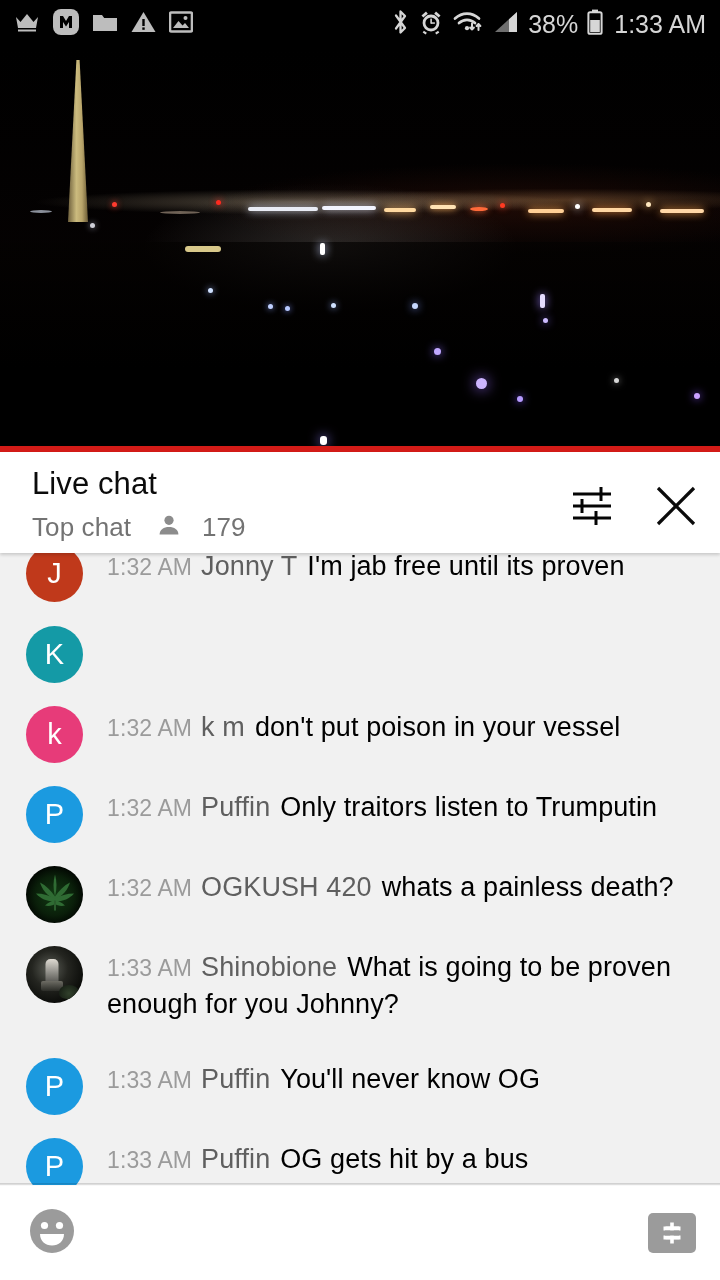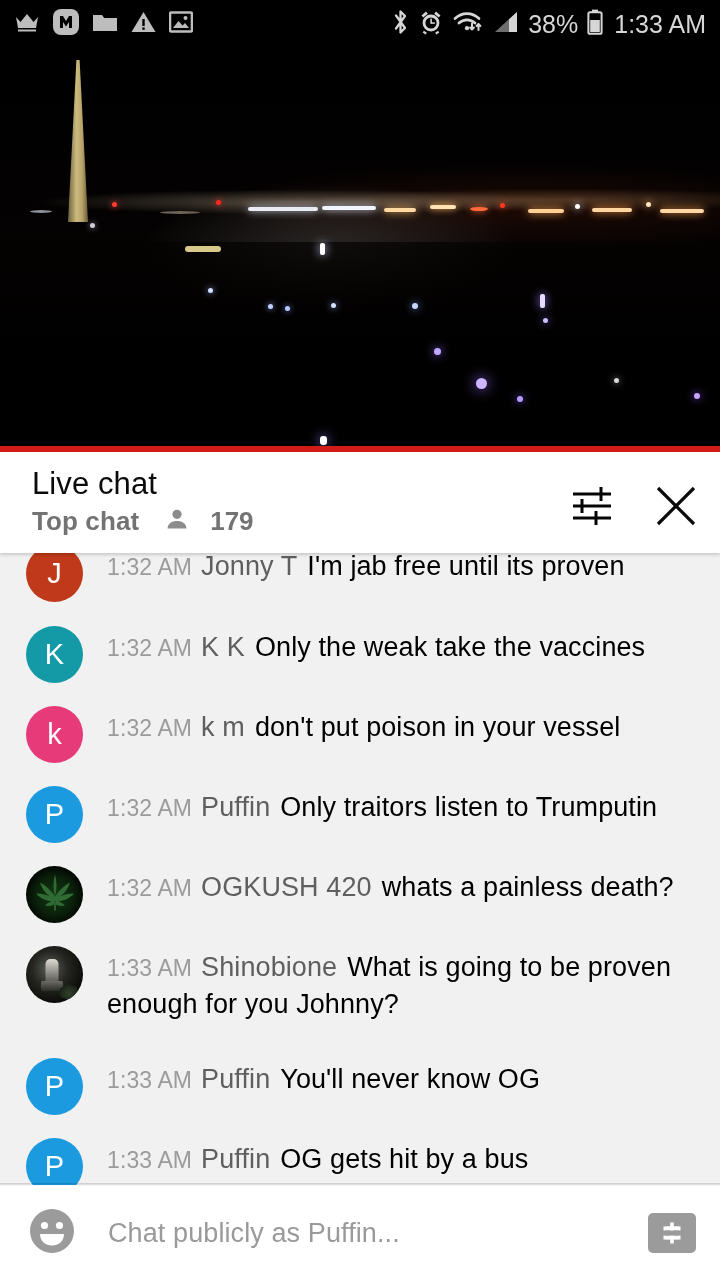--- a/index.html
+++ b/index.html
@@ -61,21 +61,21 @@
   
   .chat-header {
     position:absolute; top:452px; left:0; width:720px; height:101px;
     background:#fff; display:flex; align-items:flex-start;
     padding: 14px 20px 0 32px;
     box-shadow: 0 2px 3px rgba(0,0,0,.16);
     z-index: 5;
   }
   .ch-titles { display:flex; flex-direction:column; }
   .ch-title { font-size:31px; color:#0b0b0b; line-height:1.18; letter-spacing:.1px; }
-  .ch-sub { display:flex; align-items:center; margin-top:3px;font-weight:bold; }
+  .ch-sub { display:flex; align-items:center; margin-top:9px; }
   .ch-sub-text { font-size:26px; color:#737373; letter-spacing:.1px; }
   .ch-viewer { display:flex; align-items:center; margin-left:26px; gap:21px; }
   .ch-count { font-size:26px; color:#737373; }
   .ch-actions { margin-left:auto; display:flex; align-items:center; gap:36px; padding-top:16px; }
   .ch-btn { width:48px; height:48px; display:flex; align-items:center; justify-content:center; cursor:pointer; }
 
   
   .chat-list {
     position:absolute; top:553px; left:0; width:720px; height:632px;
     background:#f1f1f1; overflow:hidden;
@@ -304,23 +304,20 @@
       </div>
       <div class="msg-body">
         <span class="time">1:32 AM</span><span class="author">Jonny T</span><span class="text">I'm jab free until its proven</span>
       </div>
     </div>
 
     <div class="msg" style="top:73px;">
       <div class="avatar" style="background:#149aa6;">
         <span>K</span>
       </div>
-      <div class="msg-body">
-        <span class="time">1:32 AM</span><span class="author">K K</span><span class="text">Only the weak take the vaccines</span>
-      </div>
     </div>
 
     <div class="msg" style="top:153px;">
       <div class="avatar" style="background:#e73b79;">
         <span>k</span>
       </div>
       <div class="msg-body">
         <span class="time">1:32 AM</span><span class="author">k m</span><span class="text">don't put poison in your vessel</span>
       </div>
     </div>
@@ -390,21 +387,20 @@
 
   <div class="input-bar">
     <span>
       <svg width="52" height="52" viewBox="0 0 52 52">
         <circle cx="26" cy="26" r="22" fill="#9b9b9b"></circle>
         <circle cx="18.5" cy="20.5" r="3.6" fill="#fff"></circle>
         <circle cx="33.5" cy="20.5" r="3.6" fill="#fff"></circle>
         <path d="M14 29h24c0 7-5.4 11.5-12 11.5S14 36 14 29z" fill="#fff"></path>
       </svg>
     </span>
-    <span class="placeholder">Chat publicly as Puffin...</span>
     <span class="superchat">
       <svg width="30" height="28" viewBox="0 0 30 28">
         <rect x="6.5" y="7.5" width="17" height="4" fill="#fff"></rect>
         <rect x="6.5" y="16.5" width="17" height="4" fill="#fff"></rect>
         <rect x="13.2" y="3.5" width="3.6" height="21" fill="#fff"></rect>
         <path d="M8 11.5h14v5H8z" fill="#9b9b9b"></path>
         <path d="M8.5 9.2h13.6M8.5 18.6h13.6" stroke="#fff" stroke-width="3.4"></path>
       </svg>
     </span>
   </div>

